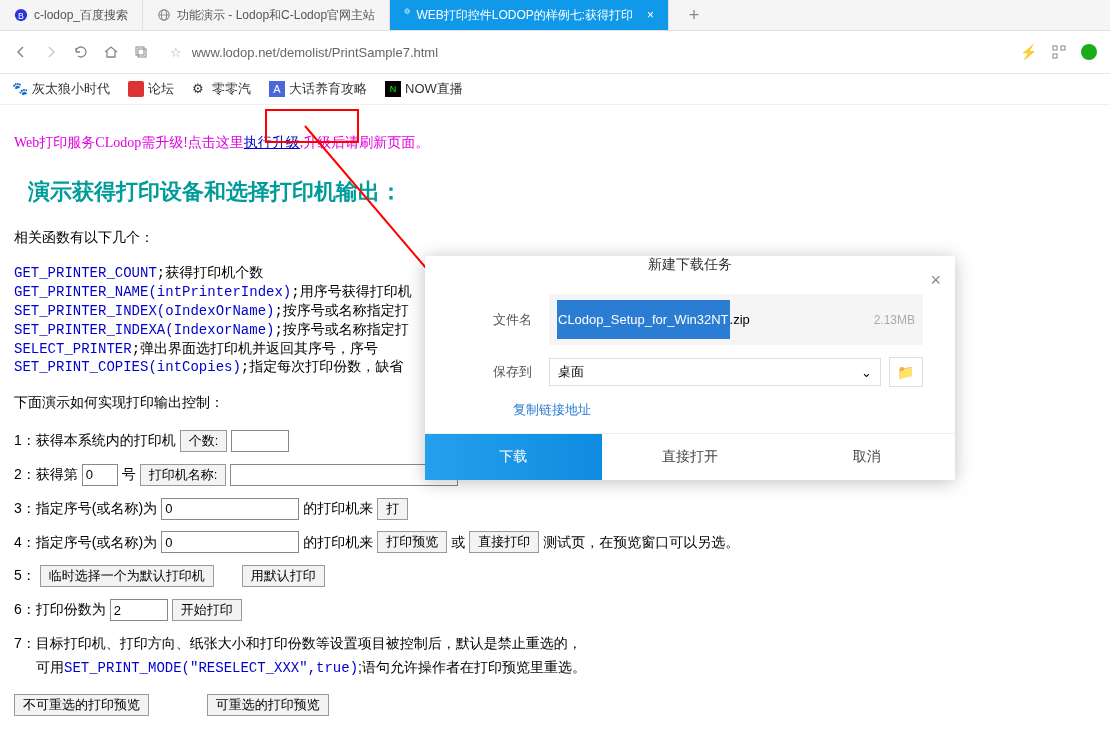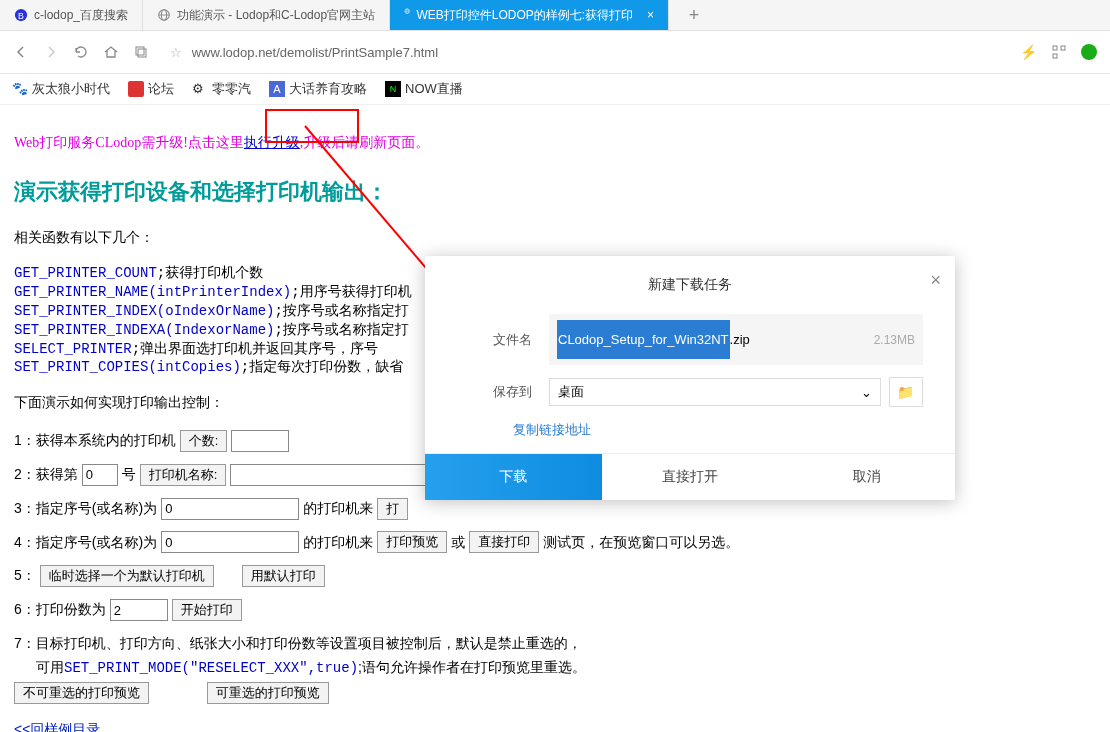--- a/index.html
+++ b/index.html
@@ -12,32 +12,32 @@
   .tb-btn { width:22px; height:22px; display:flex;align-items:center;justify-content:center; color:#888;}
   .urlbar { flex:1; display:flex; align-items:center; padding:0 10px; color:#666; font-size:13px;}
   .star { color:#aaa; margin-right:10px;}
   .bookmarks { display:flex;align-items:center; gap:18px; padding:6px 12px; font-size:13px; color:#333; border-bottom:1px solid #f0f0f0;}
   .bm{display:flex;align-items:center;gap:4px;cursor:pointer;}
   .bm-ico{width:16px;height:16px;display:inline-block;}
   .page { padding:12px 14px; position:relative; line-height:1.7; font-size:14px;}
   .notice { color:#e000e0; font-family:SimSun,serif; }
   .notice a { color:#0020c0; text-decoration:underline; }
   .redbox { position:absolute; left:265px; top:4px; width:90px; height:30px; border:2px solid #f00; pointer-events:none;}
-  h2.title { color:#009c99; font-weight:bold; font-size:22px; margin:18px 0 16px 0;}
+  h2.title { color:#009c99; font-weight:bold; font-size:22px; margin:18px 0 16px 14px;}
   .fn { color:#0000cc; font-family:"Courier New",monospace;}
   .desc {color:#000;}
   .row { margin:10px 0; display:flex; align-items:center; gap:4px; flex-wrap:wrap;}
   input[type=text]{ border:1px solid #888; height:20px; padding:0 3px; font-size:13px;}
   button.small{ border:1px solid #999; background:#f3f3f3; font-size:13px; padding:1px 8px; cursor:pointer;}
   a.link{color:#0020c0;text-decoration:underline;}
   a.link2{color:#0000cc;}
   
   .overlay-arrow{position:absolute;pointer-events:none;}
   .dialog { position:absolute; left:425px; top:256px; width:530px; background:#fff; box-shadow:0 2px 18px rgba(0,0,0,0.25); border-radius:2px; z-index:10;}
-  .dlg-title{ text-align:center; padding:20px 0 14px 0; font-size:14px; color:#333;}
+  .dlg-title{ text-align:center; padding:0 0 14px 0; font-size:14px; color:#333;}
   .dlg-close{position:absolute; right:14px; top:14px; font-size:18px; color:#888; cursor:pointer;}
   .dlg-row{display:flex;align-items:center; padding:6px 32px;margin-left:36px;}
   .dlg-lab{width:56px; color:#555; font-size:13px;}
   .dlg-input{flex:1; background:#f5f5f5; border:none; padding:6px 8px; font-size:13px; display:flex; align-items:center;}
   .sel-text{background:#2b7cd3;color:#fff;padding:12px 1px;}
   .size{color:#aaa;font-size:12px;margin-left:12px; white-space:nowrap;}
   .dlg-select{flex:1;border:1px solid #ddd;padding:4px 8px;font-size:13px;display:flex;align-items:center;justify-content:space-between;}
   .folder-btn{width:32px;height:28px;border:1px solid #ddd;margin-left:8px;display:flex;align-items:center;justify-content:center;}
   .copy-link{color:#2b7cd3;font-size:13px;padding:8px 0 14px 88px;}
   .dlg-btns{display:flex;border-top:1px solid #eee;}
@@ -222,21 +222,21 @@
 
   <div class="row">
     <span>6：打印份数为</span>
     <input type="text" style="width: 50px;" value="2">
     <button class="small">开始打印</button>
   </div>
 
   <div class="row" style="display:block">
     <div>7：目标打印机、打印方向、纸张大小和打印份数等设置项目被控制后，默认是禁止重选的，</div>
     <div style="padding-left:22px;"><span>可用</span><span class="fn">SET_PRINT_MODE("RESELECT_XXX",true)</span><span>;语句允许操作者在打印预览里重选。</span></div>
-    <div style="margin-top:0;">
+    <div style="margin-top:12px;">
       <button class="small">不可重选的打印预览</button>
       <span style="display:inline-block;width:50px"></span>
       <button class="small">可重选的打印预览</button>
     </div>
   </div>
 
   <p><a href="#" class="link">&lt;&lt;回样例目录</a></p>
 </div>
 
 <div class="dialog">

